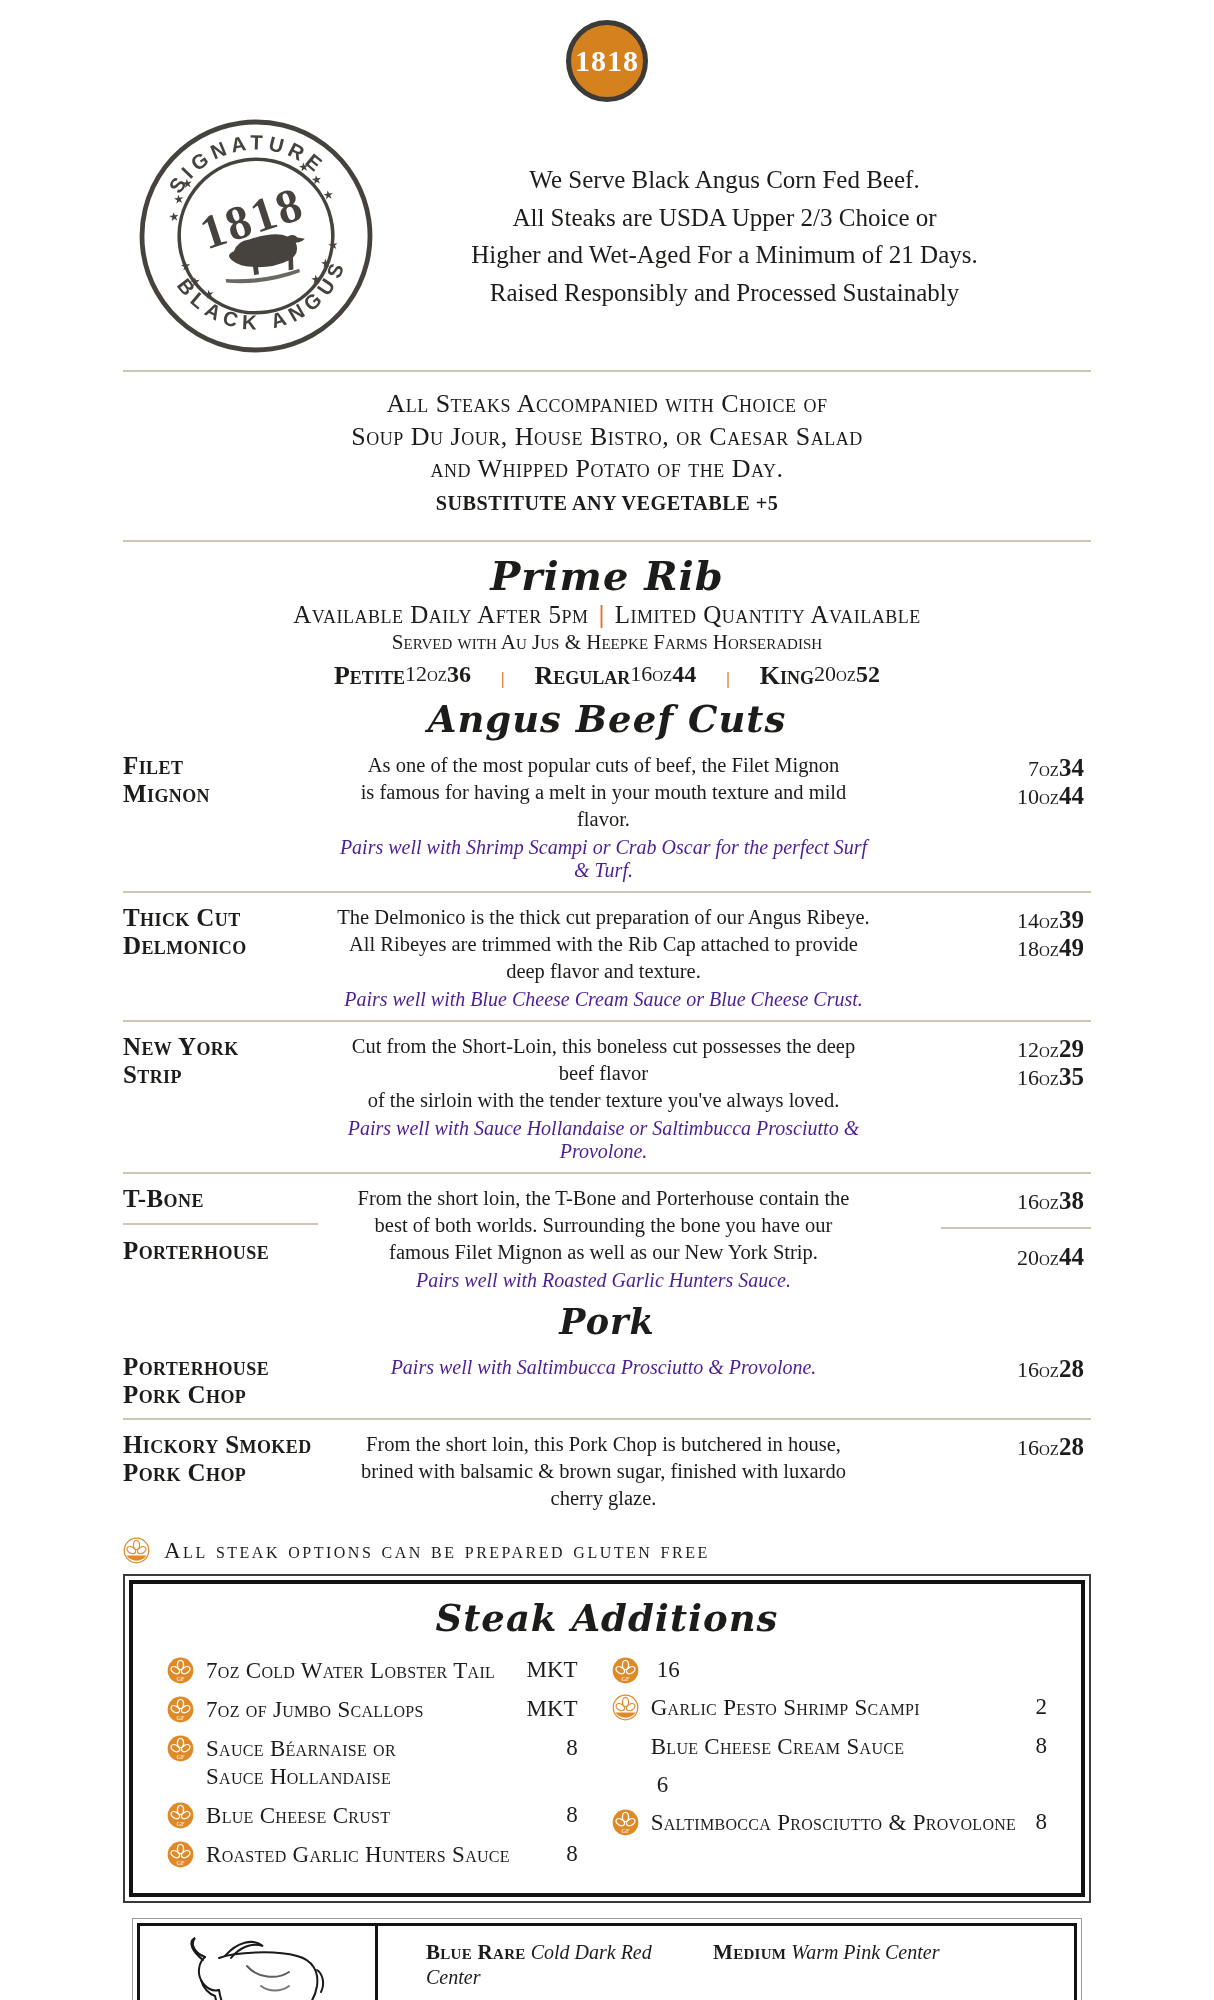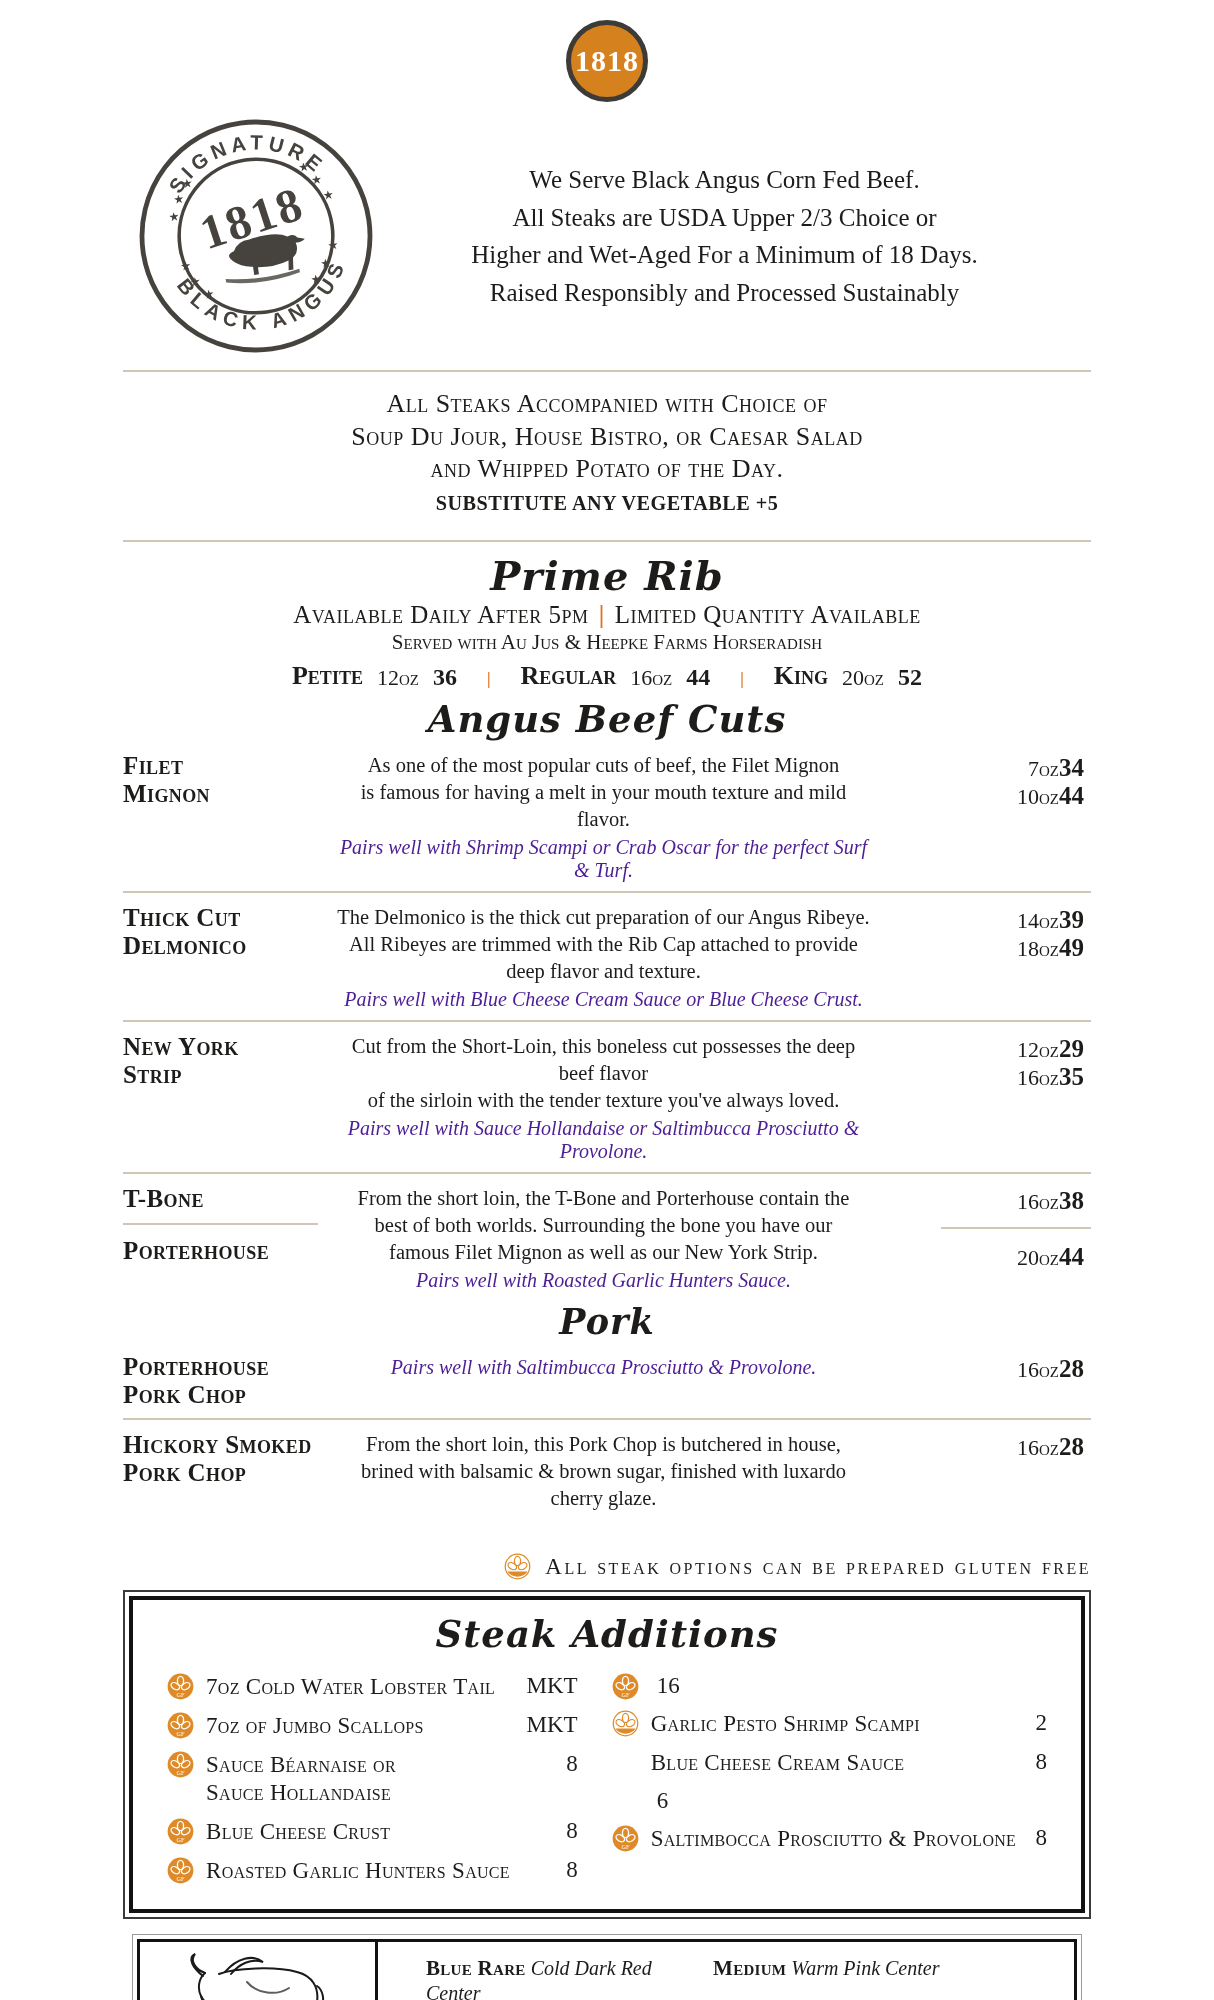--- a/index.html
+++ b/index.html
@@ -36,21 +36,21 @@
   .script.mid   { font-size:37px; padding-top:6px; }
 
   .pipe { color:#E0701F; font-weight:bold; padding:0 10px; }
 
   
   .prime { text-align:center; }
   .prime .avail  { font-size:25px; letter-spacing:.5px; margin-top:2px; }
   .prime .served { font-size:21px; margin-top:1px; }
   .prime .opts   { display:flex; justify-content:center; align-items:baseline; gap:4px;
                    margin-top:6px; }
-  .opt { display:flex; align-items:flex-end; gap:14px; }
+  .opt { display:flex; align-items:flex-start; }
   .opt .oname { font-weight:bold; font-size:26px; }
   .opt .osize { font-size:22px; }
   .opt .oprice{ font-weight:bold; font-size:24px; }
 
   
   .mrow { display:grid; grid-template-columns:205px 1fr 212px; column-gap:6px;
           padding:11px 0 9px; }
   .mrow.bordered { border-bottom:2px solid #cfc6b4; }
   .mname { font-weight:bold; font-size:25px; line-height:1.12; letter-spacing:.4px; }
   .mdesc { text-align:center; font-size:20.5px; line-height:1.32; }
@@ -59,22 +59,22 @@
   .pline { display:flex; align-items:baseline; }
   .psize { font-size:22px; }
   .pval  { font-weight:bold; font-size:25px; min-width:32px; }
   .minihr { border:none; border-top:2px solid #cfc6b4; }
   .tb-left .minihr  { width:195px; margin:10px 0 12px; }
   .tb-right .minihr { width:150px; margin:12px 0 14px; }
 
   
   .gfi { width:27px; height:27px; flex:0 0 27px; }
   .gfi.ghost { visibility:hidden; }
-  .gfnote { display:flex; justify-content:flex-end; align-items:center; gap:14px;
-            margin:32px 0 10px; }
+  .gfnote { display:flex; justify-content:flex-start; align-items:center; gap:14px;
+            margin:16px 0 10px; }
   .gfnote .t { font-size:23px; letter-spacing:2.5px; }
 
   
   .addbox-outer { border:2px solid #3a3a3a; padding:4px; margin-top:8px; }
   .addbox-inner { border:4px solid #121212; padding:10px 34px 18px; }
   .addcols { display:grid; grid-template-columns:1fr 1.06fr; column-gap:34px; margin-top:12px; }
   .aditem { display:flex; align-items:flex-start; gap:12px; padding:5px 0; }
   .aditem .lbl { flex:1; font-size:23px; line-height:1.25; letter-spacing:.3px; }
   .aditem .prc { font-size:23px; font-weight:500; padding-left:6px; }
 
@@ -133,21 +133,21 @@
           <text x="100" y="98" transform="rotate(-10 100 92)" text-anchor="middle" font-size="40" font-weight="bold" fill="#46423d" stroke="none" letter-spacing="2">1818</text>
           <g fill="#46423d" stroke="none">
             <path d="M78,118 q-6,-6 2,-8 q4,-8 14,-8 q22,-4 32,2 q6,-2 8,2 l6,2 q-4,3 -8,2 q2,8 -4,12 l-1,10 -4,0 1,-8 q-12,4 -26,2 l0,6 -4,0 0,-7 q-10,-1 -16,-7 z"></path>
             <path d="M70,132 q30,6 62,0 l0,3 q-32,7 -62,0 z" opacity=".8"></path>
           </g>
         </g>
       </svg>
     </div>
     <div class="intro pre">We Serve Black Angus Corn Fed Beef.
 All Steaks are USDA Upper 2/3 Choice or
-Higher and Wet-Aged For a Minimum of 18 Days.
+Higher and Wet-Aged For a Minimum of 21 Days.
 Raised Responsibly and Processed Sustainably</div>
   </div>
 
   <hr class="divider">
 
   <div class="accomp">
     <div class="main sc pre">All Steaks Accompanied with Choice of
 Soup Du Jour, House Bistro, or Caesar Salad
 and Whipped Potato of the Day.</div>
     <div class="sub">Substitute Any Vegetable +5</div>

